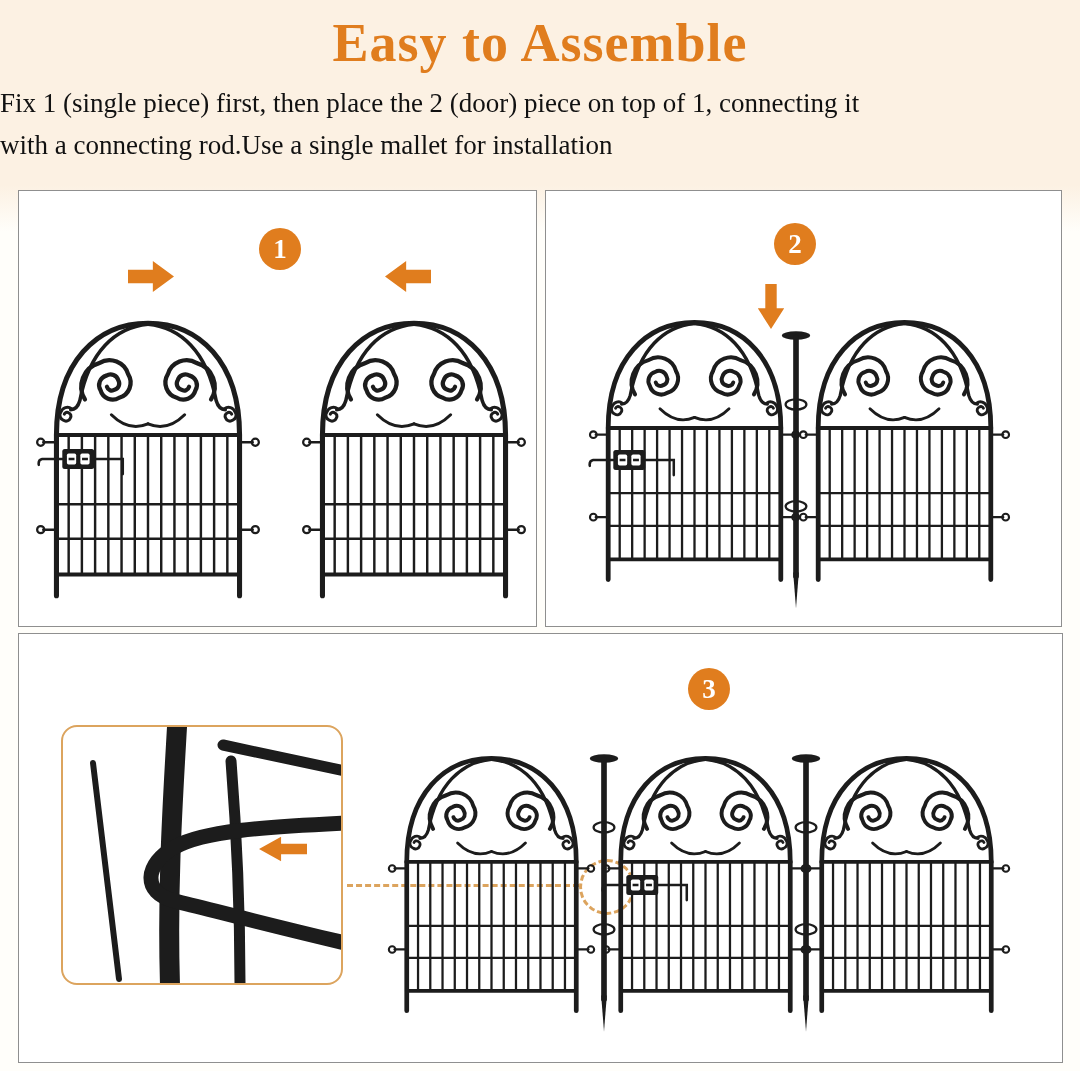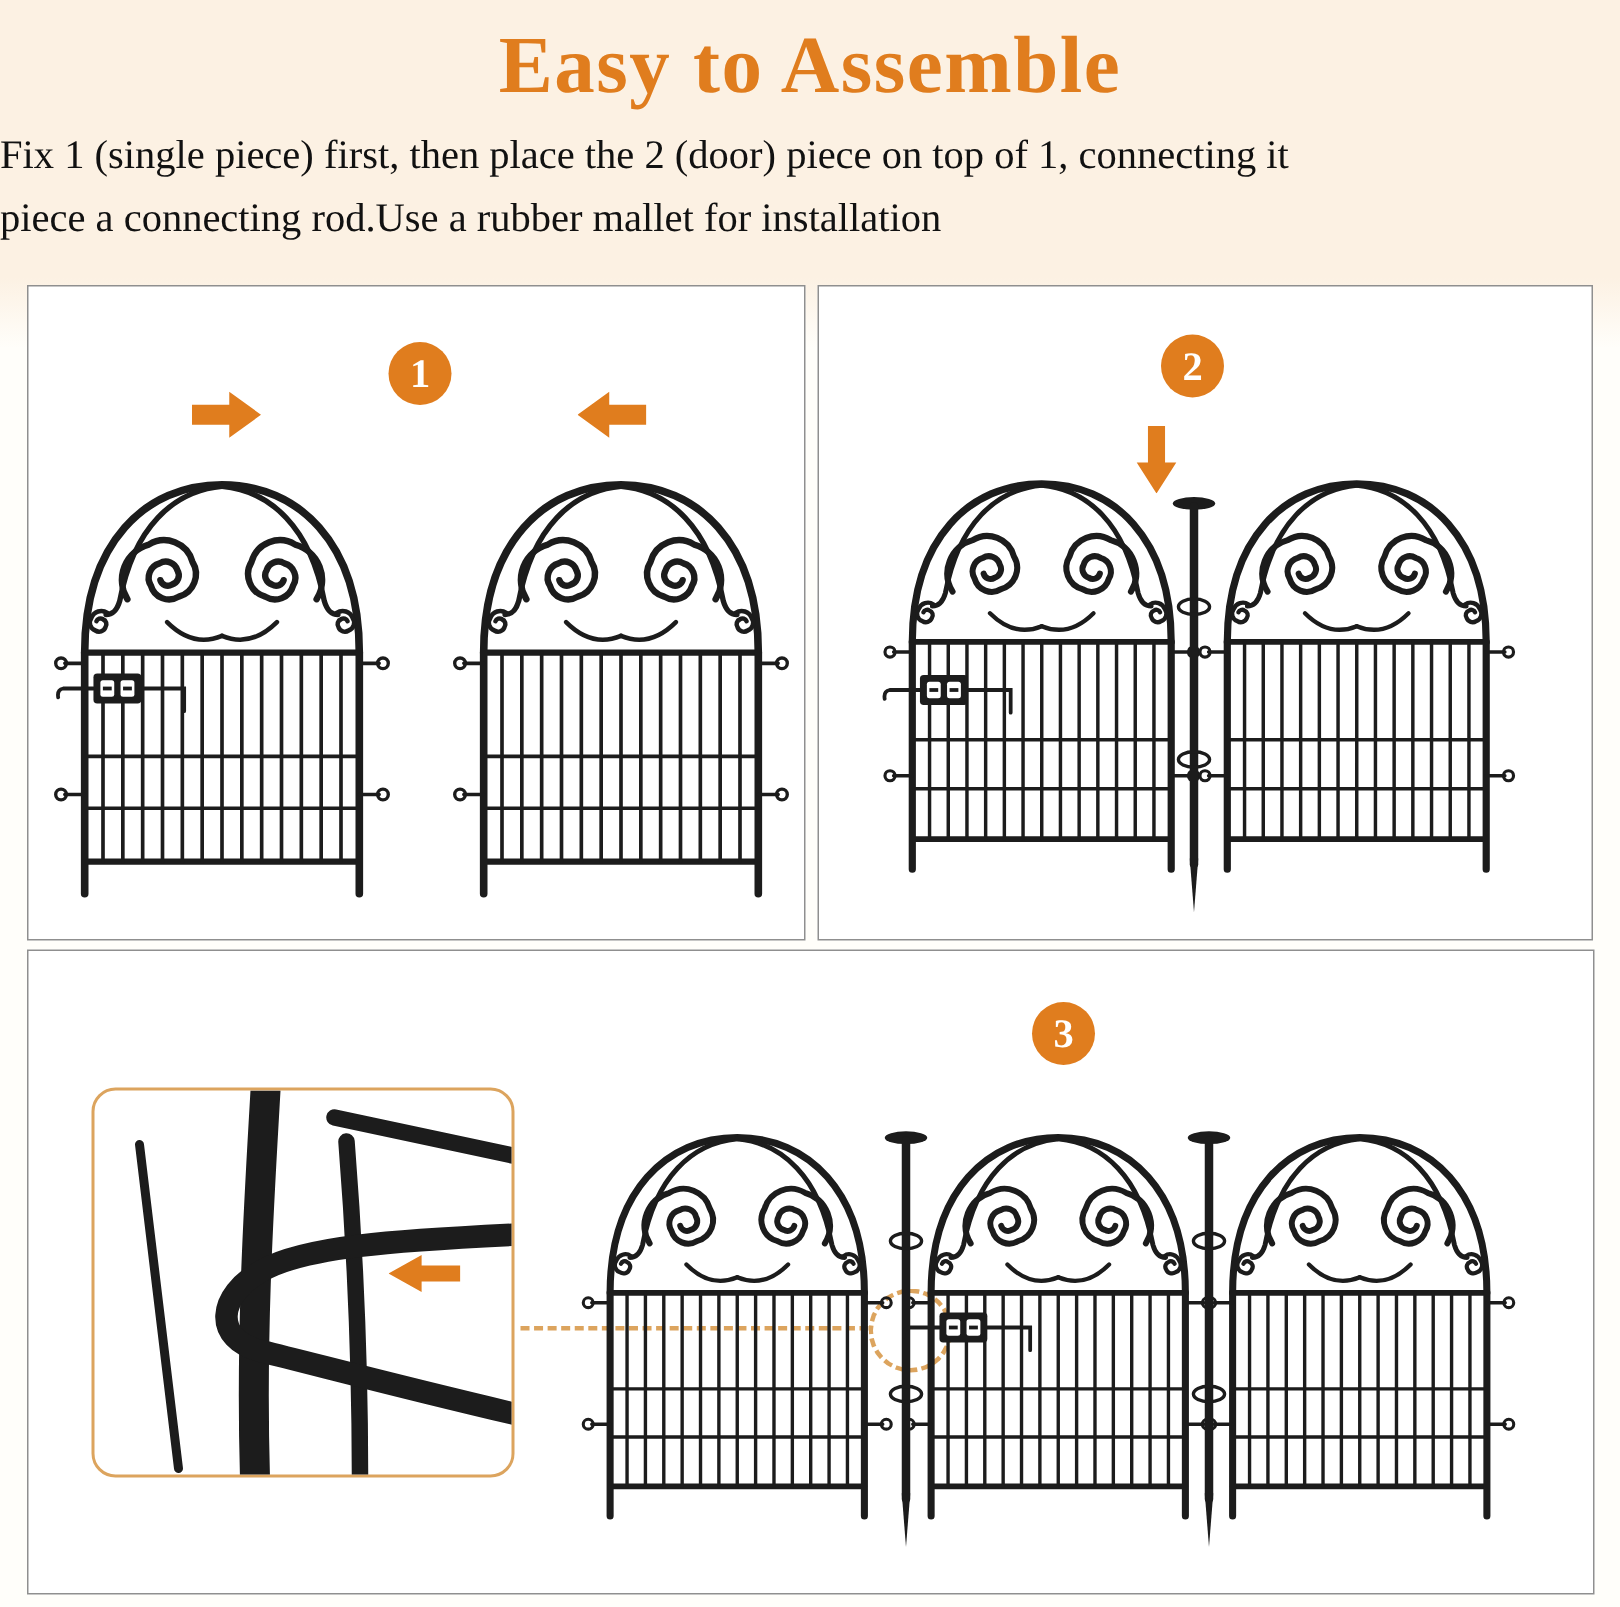--- a/index.html
+++ b/index.html
@@ -117,21 +117,21 @@
       <path d="M160,18 L282,44" stroke-width="11"></path>
       <path d="M114,0 C110,70 104,160 107,258" stroke-width="20"></path>
       <path d="M282,96 C200,100 140,104 112,120 C82,136 78,166 112,174 C145,182 205,198 282,216" stroke-width="15"></path>
     </g>
   </defs>
 </svg>
 
 <div class="header-band"></div>
 <h1 class="title">Easy to Assemble</h1>
 <p class="subtitle l1">Fix 1 (single piece) first, then place the 2 (door) piece on top of 1, connecting it</p>
-<p class="subtitle l2">piece a connecting rod.Use a rubber mallet for installation</p>
+<p class="subtitle l2">with a connecting rod.Use a single mallet for installation</p>
 
 <div class="panel" id="panel-1">
   <div class="badge" style="left:240px;top:37px;">1</div>
   <div class="arrow right" style="left:109px;top:68px;width:46px;height:35px;"></div>
   <div class="arrow left" style="left:366px;top:68px;width:46px;height:35px;"></div>
   <svg class="fence" style="left:15px;top:120px;" width="228" height="297" viewBox="0 0 224 292">
       <use href="#fence"></use>
     </svg>
   <svg class="fence" style="left:281px;top:120px;" width="228" height="297" viewBox="0 0 224 292">
       <use href="#fence"></use>

